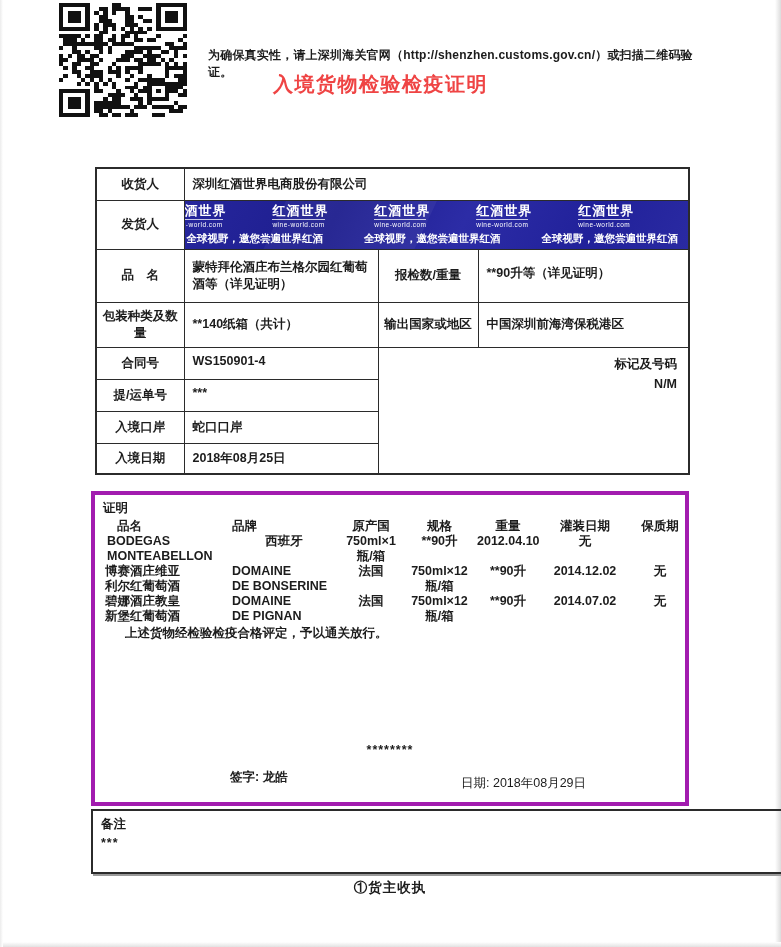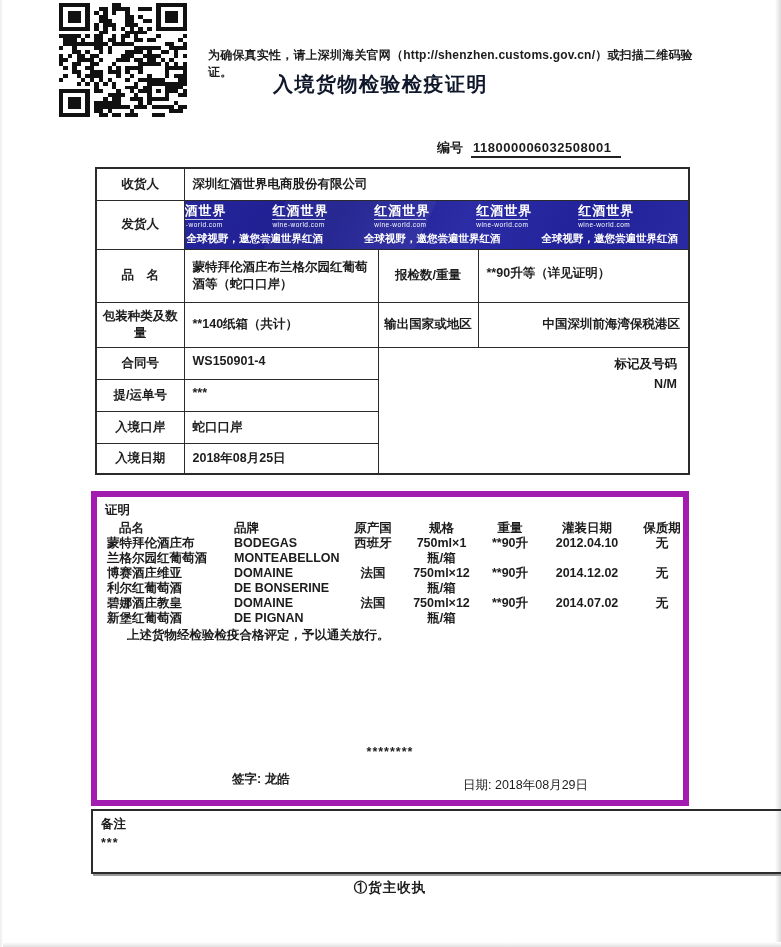--- a/index.html
+++ b/index.html
@@ -18,21 +18,21 @@
   .edge-l { position:absolute; top:0; left:0; bottom:0; width:3px;
             background:linear-gradient(to left,#ffffff,#ececec); }
 
   
   .qr { position:absolute; left:59px; top:3px; width:128px; height:114px; }
 
   
   .notice { position:absolute; left:208px; top:47px; width:500px;
             font-size:12px; font-weight:600; letter-spacing:0.2px; }
   .doc-title { position:absolute; left:273px; top:71px; font-size:20px;
-               font-weight:800; letter-spacing:1.5px; color:#0f172a; }
+               font-weight:800; letter-spacing:1.5px; color:#ef4444; }
 
   
   .cert-no { position:absolute; left:437px; top:139px; font-size:13px; font-weight:700; }
   .cert-no .no-label { margin-right:8px; }
   .cert-no .no-value { display:inline-block; border-bottom:2px solid #222;
                        padding:0 10px 1px 2px; letter-spacing:0.5px; }
 
   
   table.info { position:absolute; left:95px; top:167px; width:593px;
                border-collapse:collapse; table-layout:fixed; }
@@ -56,21 +56,21 @@
   .logo-en { font-size:6.5px; letter-spacing:0.5px; border-top:1px solid rgba(255,255,255,0.75);
              margin-top:1px; padding-top:1px; white-space:nowrap; }
   .taglines { display:flex; justify-content:space-between; padding:0 10px 3px 2px;
               font-size:10.5px; font-weight:600; white-space:nowrap; position:relative; }
 
   .marks-cell { vertical-align:top !important; padding:8px 11px; font-weight:700;text-align:right; }
   .marks-value { padding-left:18px; margin-top:4px; font-weight:700; }
 
   
   .cert-box { position:absolute; left:91px; top:491px; width:598px; height:315px;
-              border:6px solid #a21caf; font-size:12.5px; font-weight:600; }
+              border:4px solid #a21caf; font-size:12.5px; font-weight:600; }
   .cert-title { padding:5px 0 2px 8px; font-weight:700; }
   .cert-grid { display:grid; grid-template-columns:125px 112px 62px 75px 62px 92px 58px;
                padding-left:8px; line-height:15px; }
   .cg-c { text-align:center; }
   .cg-name { text-align:left; padding-left:2px; }
   .cg-name.hdr { padding-left:14px; }
   .cg-brand { text-align:left; padding-left:4px; }
   .cert-line { display:block; }
   .conclusion { padding:1px 0 0 30px; line-height:16px; }
   .stars { position:absolute; left:0; width:100%; top:248px; text-align:center;
@@ -423,23 +423,20 @@
         <rect x="17" y="28" width="1" height="1"></rect>
         <rect x="21" y="28" width="1" height="1"></rect>
         <rect x="22" y="28" width="1" height="1"></rect>
         <rect x="23" y="28" width="1" height="1"></rect>
       </g>
   </svg>
 
   <div class="notice">为确保真实性，请上深圳海关官网（http://shenzhen.customs.gov.cn/）或扫描二维码验证。</div>
   <div class="doc-title">入境货物检验检疫证明</div>
 
-  <div class="cert-no">
-    <span class="no-label">编号</span><span class="no-value">118000006032508001</span>
-  </div>
 
   <table class="info">
     <colgroup>
         <col style="width:88px">
         <col style="width:194px">
         <col style="width:100px">
         <col style="width:211px">
       </colgroup>
     <tbody>
         <tr style="height:32px">
@@ -475,29 +472,29 @@
           <div class="taglines">
             <span>全球视野，邀您尝遍世界红酒</span>
             <span>全球视野，邀您尝遍世界红酒</span>
             <span>全球视野，邀您尝遍世界红酒</span>
           </div>
         </div>
       </td>
     </tr>
     <tr style="height:53px">
       <td class="lbl">品　名</td>
-      <td class="val">蒙特拜伦酒庄布兰格尔园红葡萄酒等（蛇口口岸）</td>
+      <td class="val">蒙特拜伦酒庄布兰格尔园红葡萄酒等（详见证明）</td>
       <td class="lbl">报检数/重量</td>
       <td class="val val-top">**90升等（详见证明）</td>
     </tr>
     <tr style="height:45px">
       <td class="lbl">包装种类及数量</td>
       <td class="val">**140纸箱（共计）</td>
       <td class="lbl">输出国家或地区</td>
-      <td class="val" style="text-align:right">中国深圳前海湾保税港区</td>
+      <td class="val" style="text-align:left">中国深圳前海湾保税港区</td>
     </tr>
     <tr style="height:32px">
       <td class="lbl">合同号</td>
       <td class="val val-top">WS150901-4</td>
       <td class="marks-cell" colspan="2" rowspan="4">
         <div>标记及号码</div>
         <div class="marks-value">N/M</div>
       </td>
     </tr>
     <tr style="height:32px">
@@ -522,24 +519,20 @@
       <span class="cg-name hdr">品名</span>
       <span class="cg-brand">品牌</span>
       <span class="cg-c">原产国</span>
       <span class="cg-c">规格</span>
       <span class="cg-c">重量</span>
       <span class="cg-c">灌装日期</span>
       <span class="cg-c">保质期</span>
     </div>
 
     <div class="cert-grid">
-      <span class="cg-name">
-          <span class="cert-line">蒙特拜伦酒庄布</span>
-          <span class="cert-line">兰格尔园红葡萄酒</span>
-        </span>
       <span class="cg-brand">
           <span class="cert-line">BODEGAS</span>
           <span class="cert-line">MONTEABELLON</span>
         </span>
       <span class="cg-c">西班牙</span>
       <span class="cg-c">
           <span class="cert-line">750ml×1</span>
           <span class="cert-line">瓶/箱</span>
         </span>
       <span class="cg-c">**90升</span>

